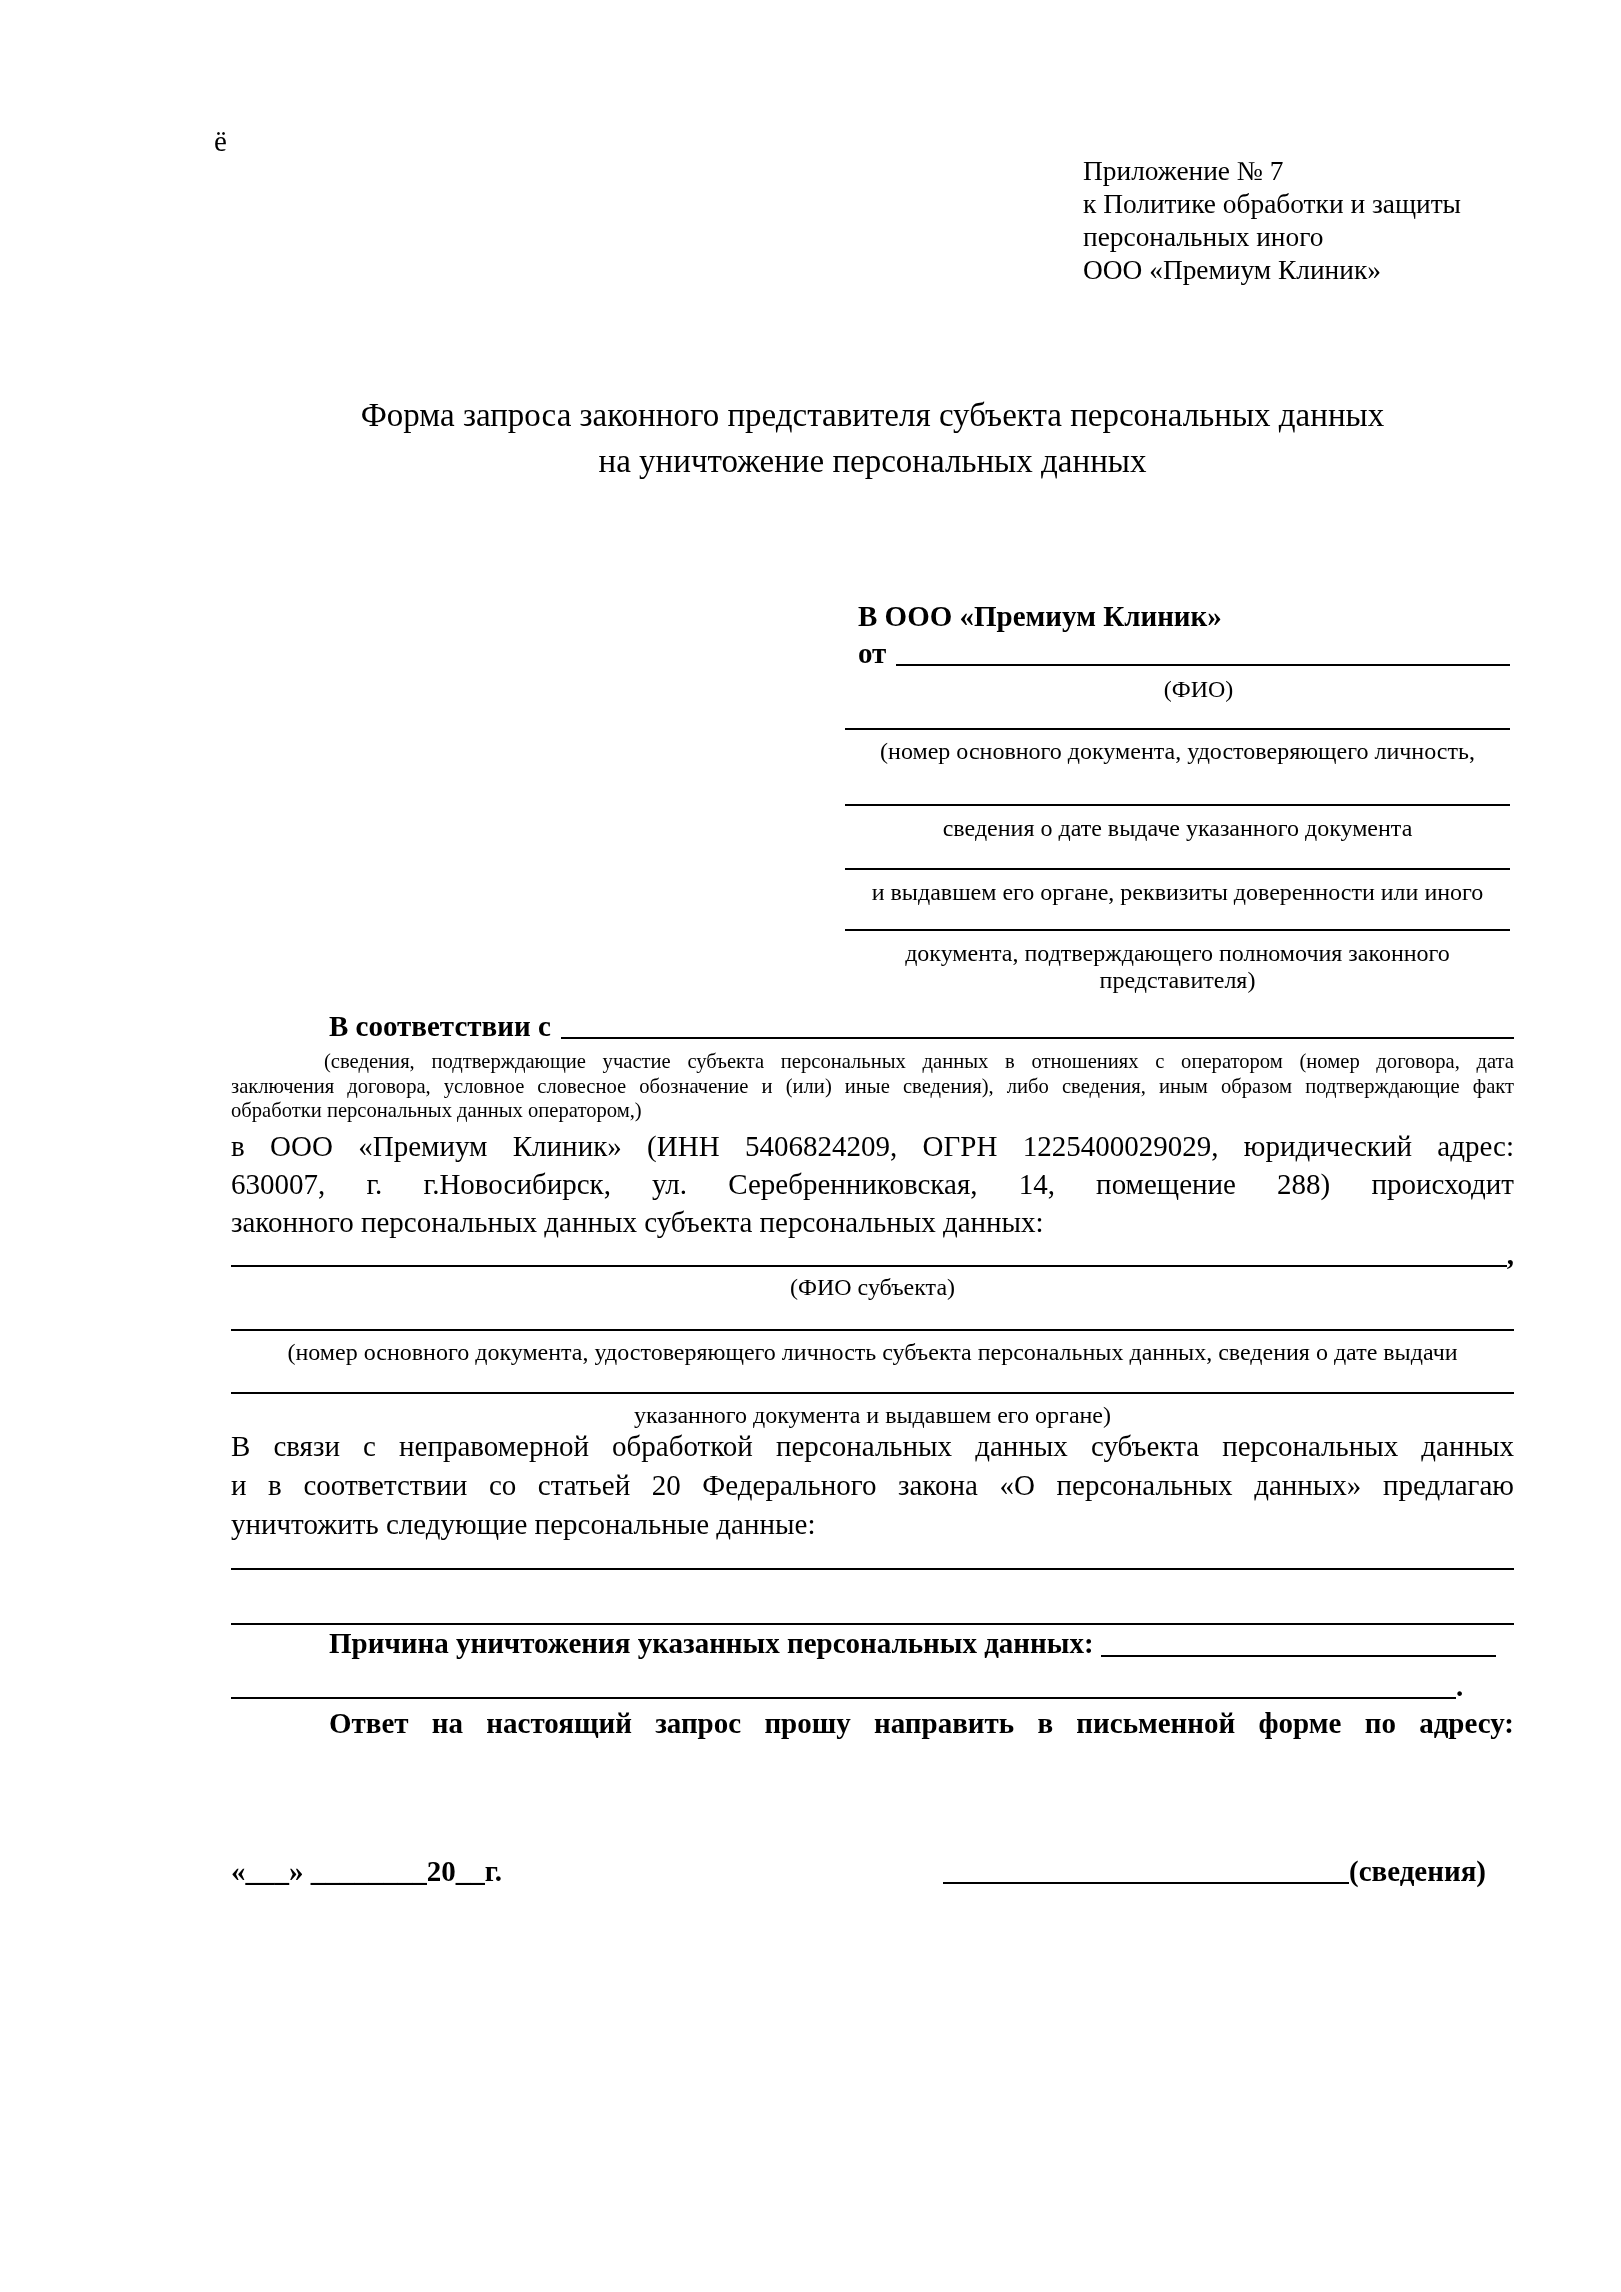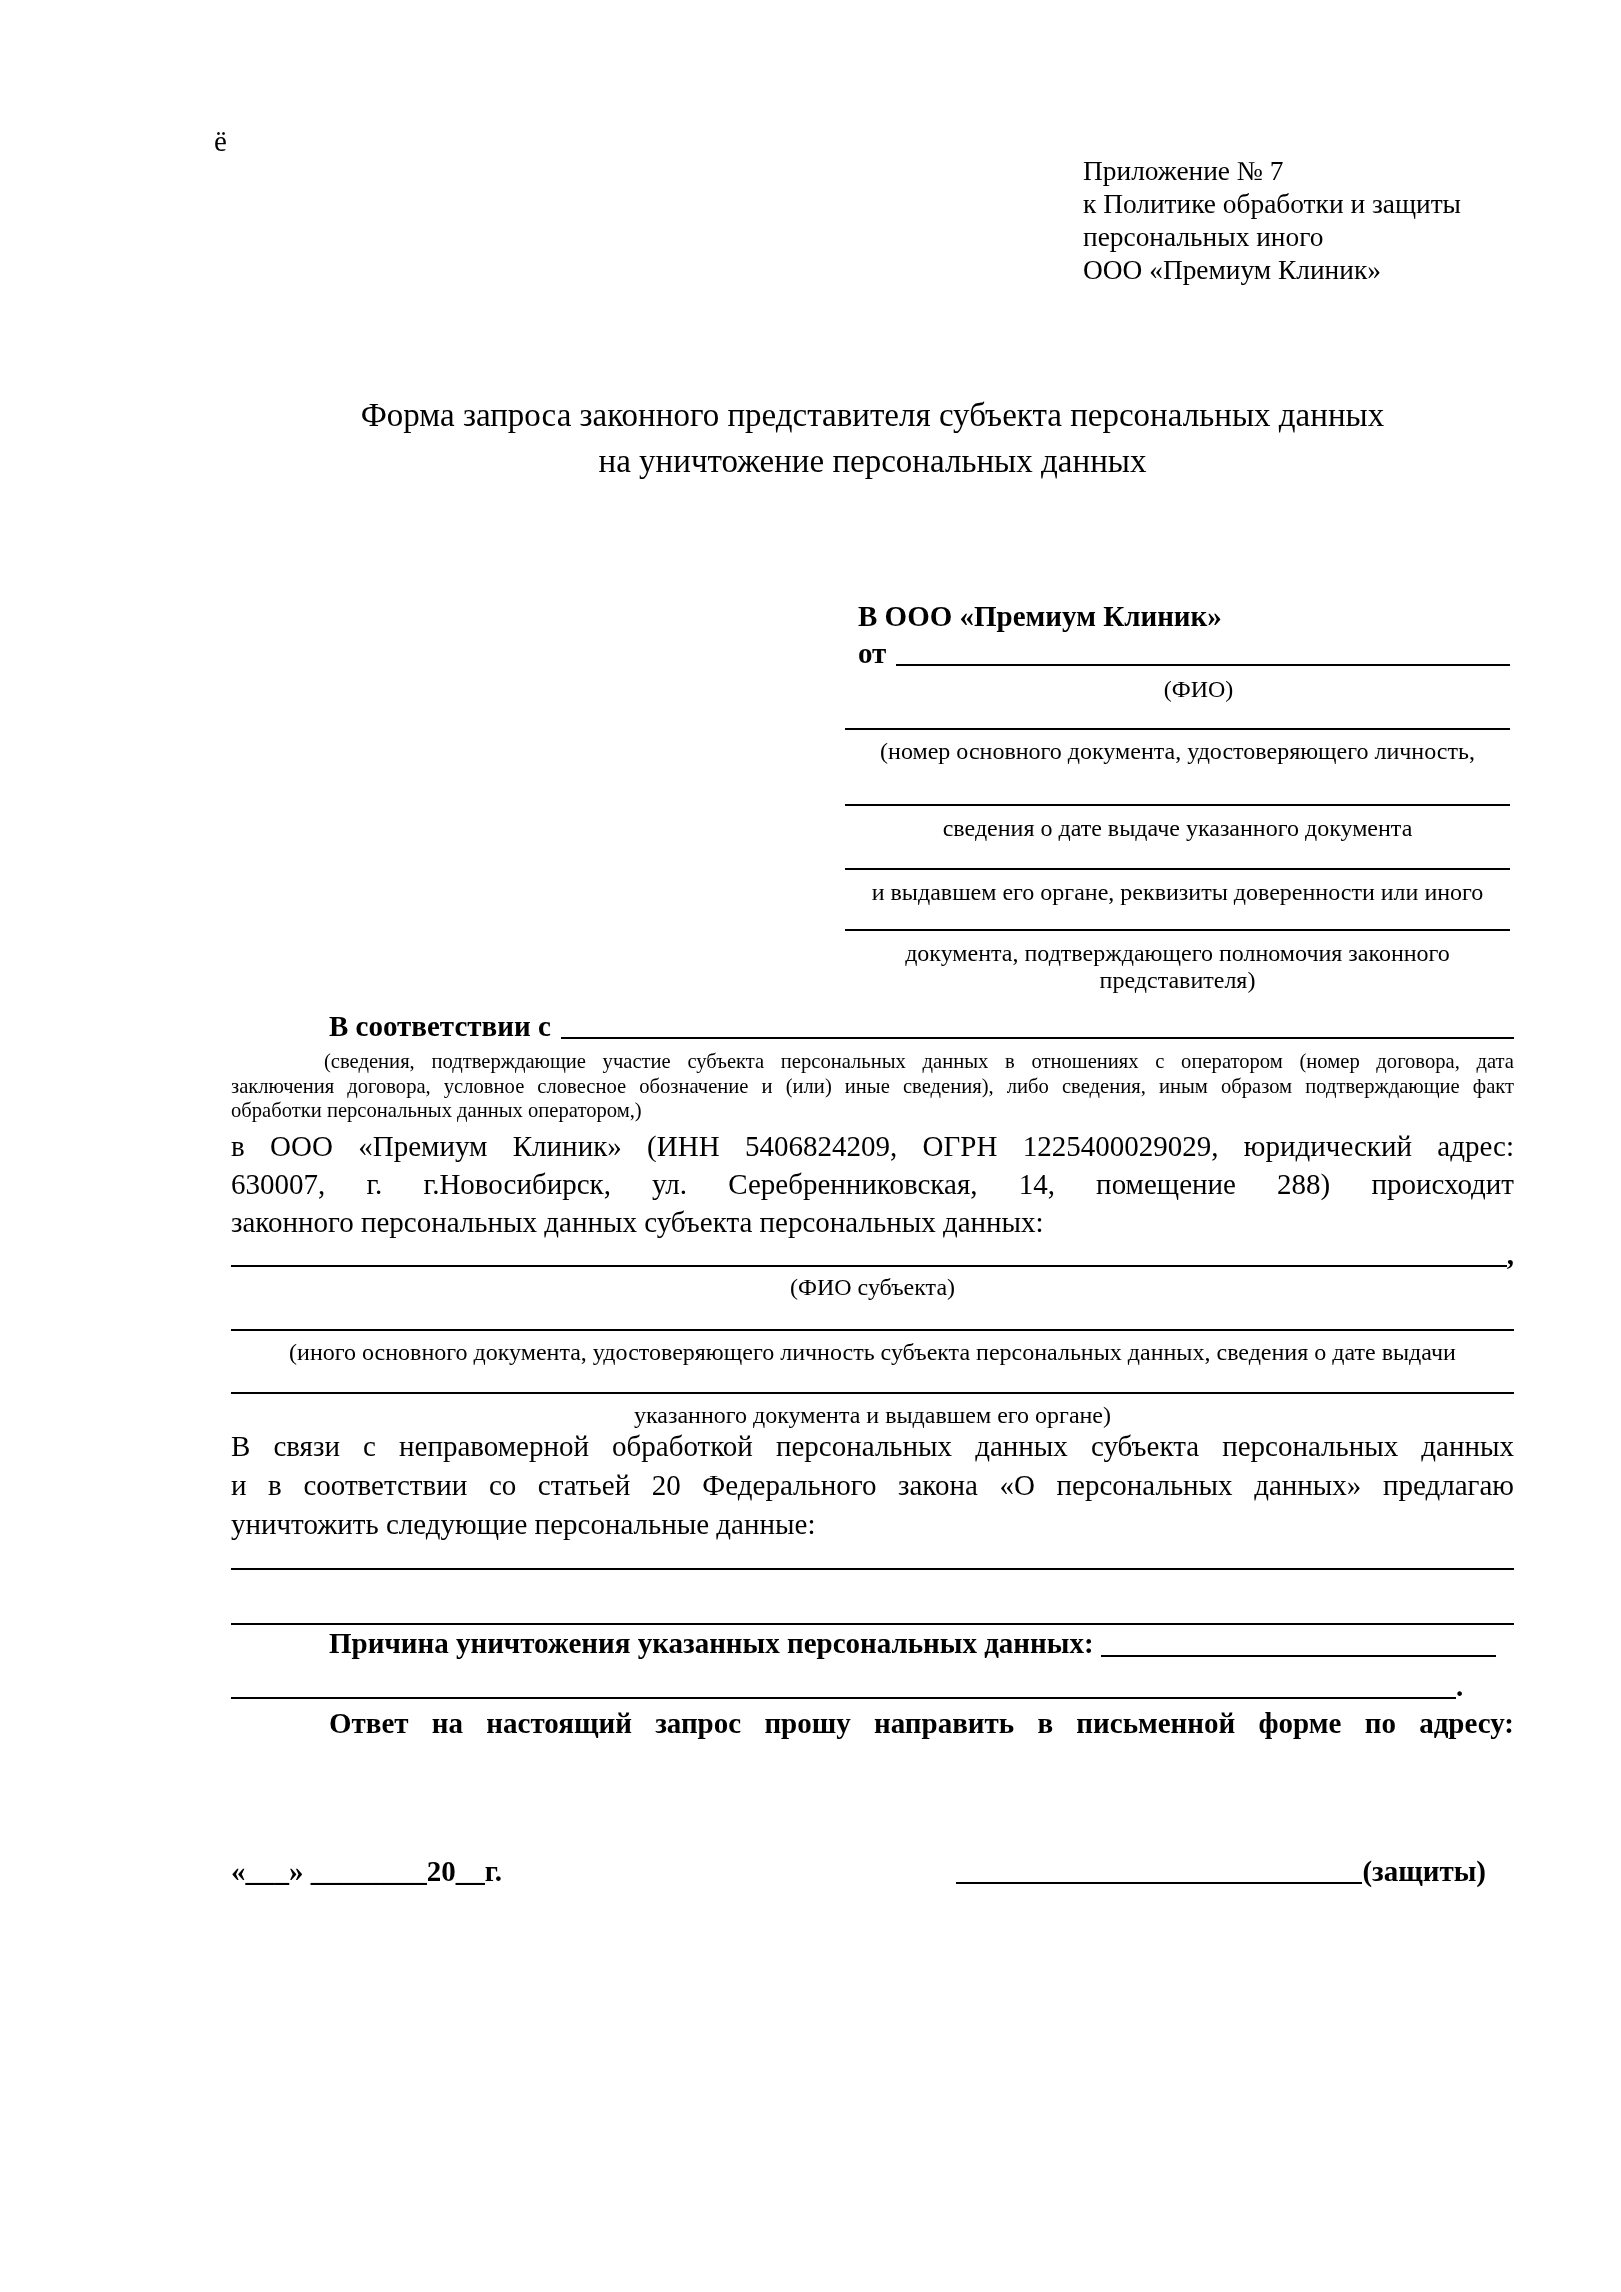--- a/index.html
+++ b/index.html
@@ -99,21 +99,21 @@
     <div class="jlast">законного персональных данных субъекта персональных данных:</div>
   </div>
 
   <div class="abs full row-flex" style="top:1238px;height:29px;">
     <span class="u" style="flex:1 1 auto;"></span>
     <span class="tail fs-body" style="line-height:25.5px;">,</span>
   </div>
   <div class="abs full center fs-cap" style="top:1274px;">(ФИО субъекта)</div>
 
   <div class="abs full hr" style="top:1329px;"></div>
-  <div class="abs full center fs-cap" style="top:1339px;">(иного основного документа, удостоверяющего личность субъекта персональных данных, сведения о дате выдачи</div>
+  <div class="abs full center fs-cap" style="top:1339px;">(номер основного документа, удостоверяющего личность субъекта персональных данных, сведения о дате выдачи</div>
 
   <div class="abs full hr" style="top:1392px;"></div>
   <div class="abs full center fs-cap" style="top:1402px;">указанного документа и выдавшем его органе)</div>
 
   <div class="abs para-un">
     <div class="jline">В связи с неправомерной обработкой персональных данных субъекта персональных данных</div>
     <div class="jline">и в соответствии со статьей 20 Федерального закона «О персональных данных» предлагаю</div>
     <div class="jlast">уничтожить следующие персональные данные:</div>
   </div>
 
@@ -130,18 +130,18 @@
     <span class="tail fs-body" style="line-height:25.5px;">.</span>
   </div>
 
   <div class="abs full fs-body jline reply1" style="top:1707px;">Ответ на настоящий запрос прошу направить в письменной форме по адресу:</div>
 
 
   <div class="abs row-flex" style="left:231px;top:1845px;width:1255px;height:43px;justify-content:space-between;">
     <span class="fs-body">«___» ________20__г.</span>
     <span class="sig-group">
       <span class="u" style="width:406px;margin-bottom:3.9px;"></span>
-      <span class="fs-body">(защиты)</span>
+      <span class="fs-body">(сведения)</span>
     </span>
   </div>
 
 </div>
 
 
 </body></html>

